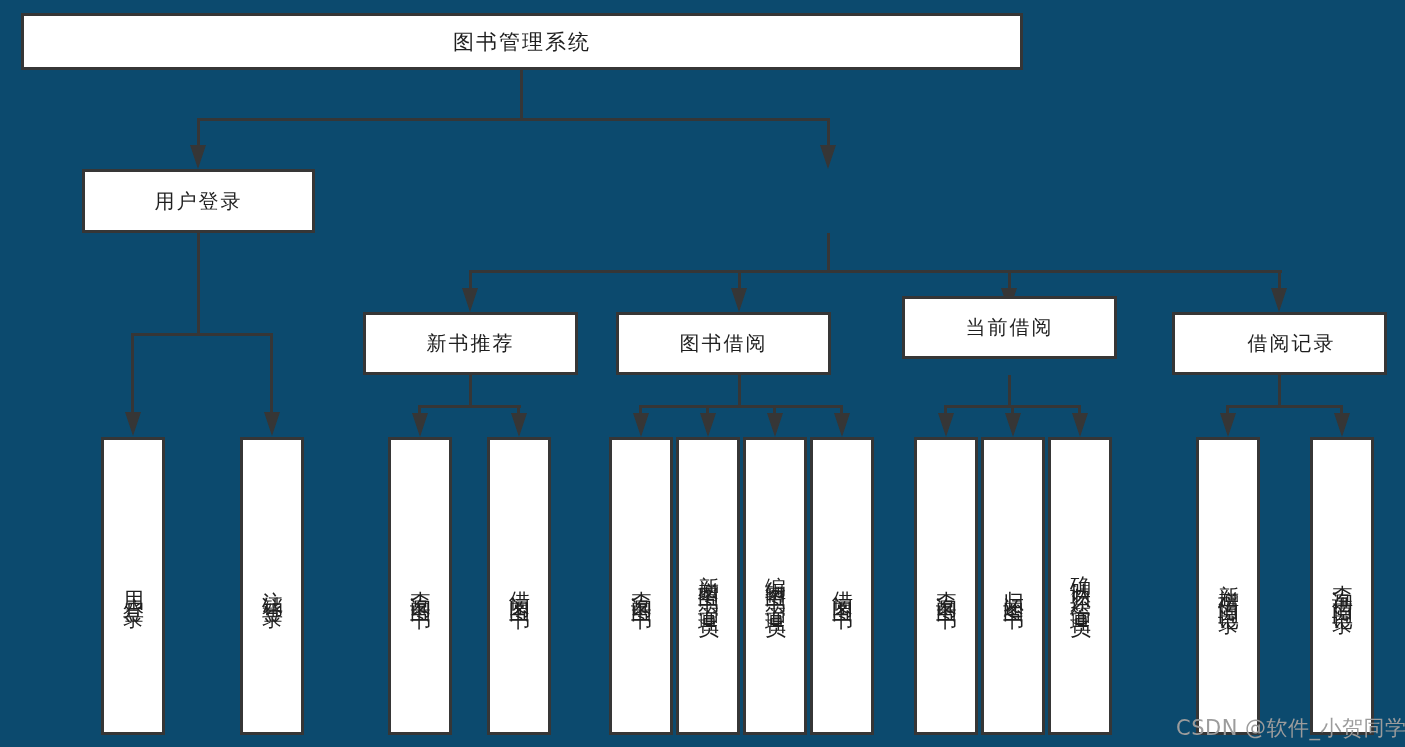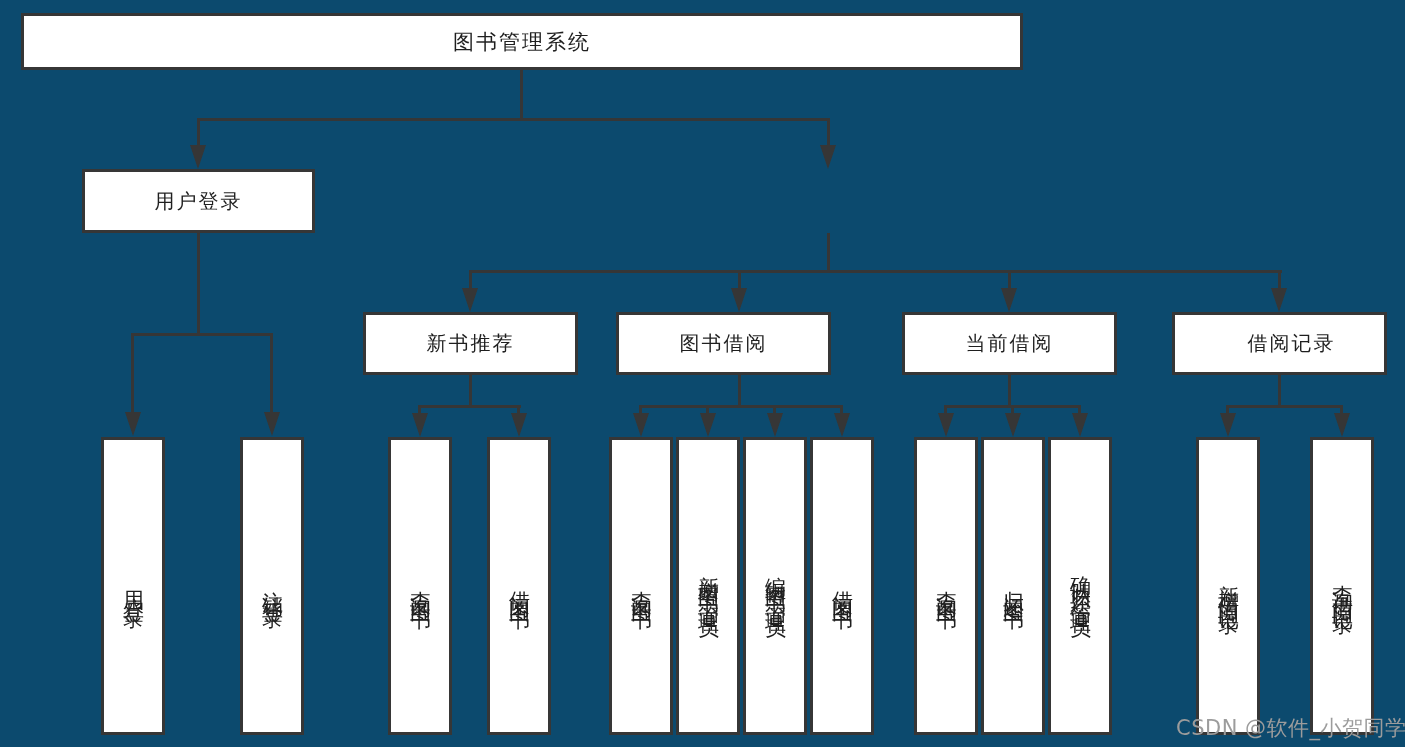--- a/index.html
+++ b/index.html
@@ -87,21 +87,21 @@
   <div class="arrow" style="left:462px; top:288px;"></div>
   <div class="line" style="left:738px; top:270px; width:3px; height:20px;"></div>
   <div class="arrow" style="left:731px; top:288px;"></div>
   <div class="line" style="left:1008px; top:270px; width:3px; height:20px;"></div>
   <div class="arrow" style="left:1001px; top:288px;"></div>
   <div class="line" style="left:1278px; top:270px; width:3px; height:20px;"></div>
   <div class="arrow" style="left:1271px; top:288px;"></div>
 
   <div class="box hbox" style="left:363px; top:312px; width:215px; height:63px;">新书推荐</div>
   <div class="box hbox" style="left:616px; top:312px; width:215px; height:63px;">图书借阅</div>
-  <div class="box hbox" style="left:902px; top:312px; width:215px; height:63px;">当前借阅</div>
+  <div class="box hbox" style="left:902px; top:296px; width:215px; height:63px;">当前借阅</div>
   <div class="box hbox" style="left:1172px; top:312px; width:215px; height:63px;padding-left:24px;">借阅记录</div>
 
   <div class="line" style="left:469px; top:375px; width:3px; height:32px;"></div>
   <div class="line" style="left:418px; top:405px; width:103px; height:3px;"></div>
   <div class="line" style="left:418px; top:405px; width:3px; height:10px;"></div>
   <div class="arrow" style="left:412px; top:413px;"></div>
   <div class="line" style="left:517px; top:405px; width:3px; height:10px;"></div>
   <div class="arrow" style="left:511px; top:413px;"></div>
 
   <div class="line" style="left:738px; top:375px; width:3px; height:32px;"></div>

